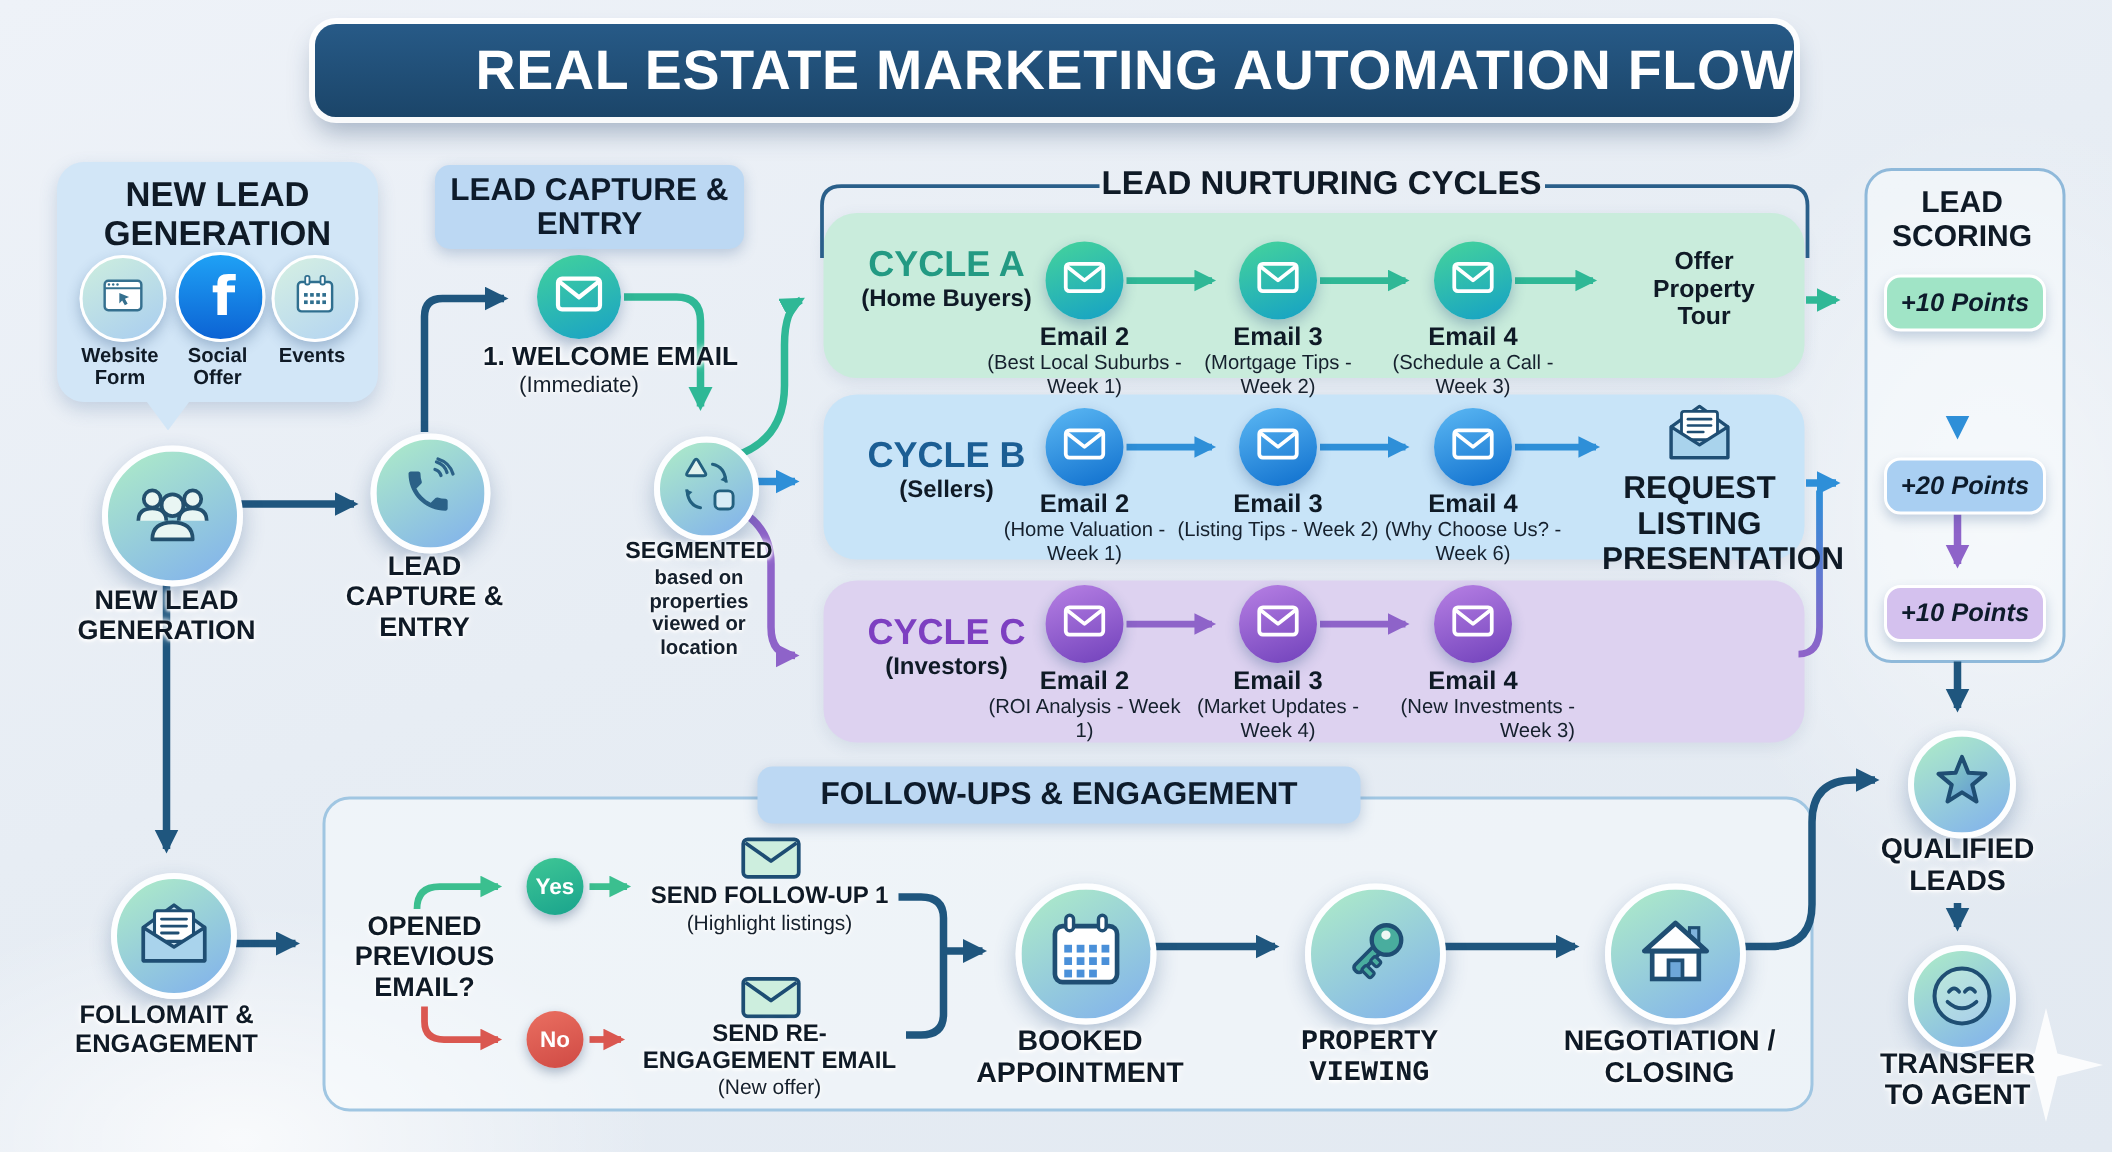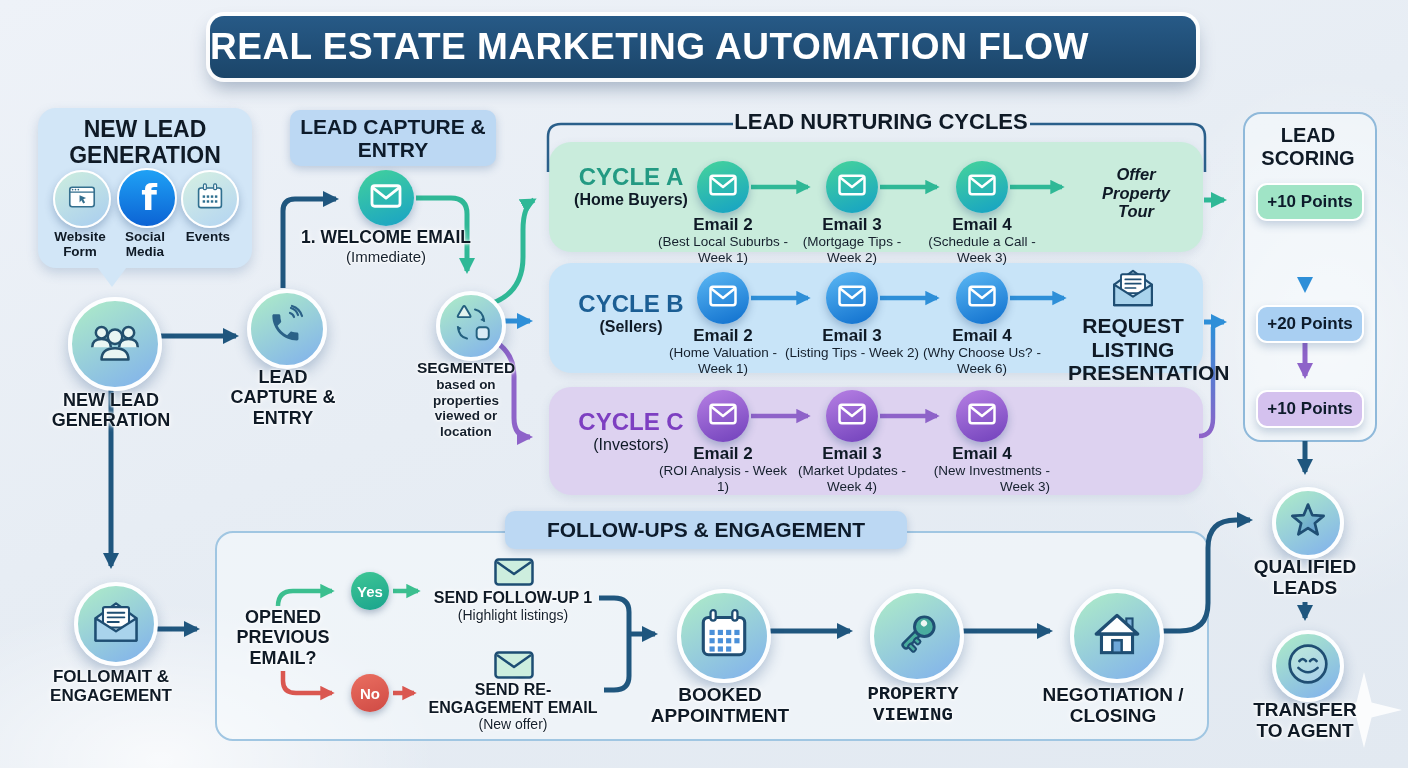--- a/index.html
+++ b/index.html
@@ -14,21 +14,21 @@
         display:flex;align-items:center;justify-content:center;}
   .badge{border-radius:50%;display:flex;align-items:center;justify-content:center;
          box-shadow:0 4px 9px rgba(30,70,120,.30);}
   .bA{background:linear-gradient(160deg,#41cf9f 10%,#17a3c4 95%);}
   .bB{background:linear-gradient(160deg,#54b1f0 10%,#1272cf 95%);}
   .bC{background:linear-gradient(160deg,#b07ae0 10%,#7444bd 95%);}
   .pill{background:#bcd8f3;border-radius:10px;display:flex;align-items:center;justify-content:center;
         font-weight:800;color:#0d1b2b;box-shadow:0 3px 9px rgba(60,100,150,.28);text-align:center;line-height:1.1;}
   .cyc{border-radius:22px;box-shadow:0 3px 10px rgba(70,100,140,.12);}
   .ptpill{border:2.5px solid #fff;border-radius:11px;display:flex;align-items:center;justify-content:center;
-          font-weight:800;font-size:17px;color:#0d1b2b;box-shadow:0 4px 8px rgba(50,90,140,.25);}
+          font-weight:800;font-size:17px;color:#0d1b2b;box-shadow:0 4px 8px rgba(50,90,140,.25);font-style:italic;}
   .box-outline{border:2px solid #a0c6e2;border-radius:18px;background:rgba(248,251,254,.5);}
   .yesno{border-radius:50%;display:flex;align-items:center;justify-content:center;
          color:#fff;font-weight:800;font-size:15px;box-shadow:0 3px 7px rgba(40,70,110,.35);}
   .decor{pointer-events:none;}
 </style>
 </head>
 <body>
 
 <div id="stage">
 
@@ -122,21 +122,21 @@
 
     <path d="M278 606 Q278 591 293 591 H332" fill="none" stroke="#3bbf8f" stroke-width="4.5" marker-end="url(#m-green)"></path>
     <path d="M393 591 H418" fill="none" stroke="#3bbf8f" stroke-width="4.5" marker-end="url(#m-green)"></path>
     <path d="M283 671 V681 Q283 693 296 693 H332" fill="none" stroke="#da5750" stroke-width="4.5" marker-end="url(#m-red)"></path>
     <path d="M393 693 H414" fill="none" stroke="#da5750" stroke-width="4.5" marker-end="url(#m-red)"></path>
   </svg>
 
   <div class="abs" style="left:210px;top:16px;width:986px;height:62px;border-radius:14px;
               background:linear-gradient(180deg,#275a87,#1b4569);
               box-shadow:0 0 0 4px rgba(255,255,255,.92),0 10px 18px rgba(30,60,100,.35);
-              display:flex;align-items:center;justify-content:flex-start;">
+              display:flex;align-items:center;justify-content:flex-end;">
     <div style="color:#fff;font-weight:800;font-size:37px;letter-spacing:.5px;white-space:nowrap;">REAL ESTATE MARKETING AUTOMATION FLOW</div>
   </div>
 
   <div class="abs lbl" style="left:48px;top:116px;width:194px;font-size:23px;">NEW LEAD GENERATION</div>
 
   <div class="abs badge" style="left:53px;top:170px;width:54px;height:54px;background:linear-gradient(150deg,#cdeede,#a9cdf0);border:2px solid #fff;">
     <span>
       <svg width="44" height="44" viewBox="0 0 54 54">
           <rect x="12" y="15" width="30" height="24" rx="3" fill="#fff" stroke="#35708f" stroke-width="2"></rect>
           <path d="M12 21 H42" stroke="#35708f" stroke-width="1.6"></path>
@@ -167,36 +167,36 @@
             <rect x="33" y="25" width="3" height="3"></rect>
             <rect x="18" y="31" width="3" height="3"></rect>
             <rect x="23" y="31" width="3" height="3"></rect>
             <rect x="28" y="31" width="3" height="3"></rect>
             <rect x="33" y="31" width="3" height="3"></rect>
           </g>
         </svg>
     </span>
   </div>
   <div class="abs lbl" style="left:45px;top:229px;width:70px;font-size:13.5px;font-weight:700;">Website Form</div>
-  <div class="abs lbl" style="left:110px;top:229px;width:70px;font-size:13.5px;font-weight:700;">Social Media</div>
+  <div class="abs lbl" style="left:110px;top:229px;width:70px;font-size:13.5px;font-weight:700;">Social Offer</div>
   <div class="abs lbl" style="left:173px;top:229px;width:70px;font-size:13.5px;font-weight:700;">Events</div>
 
   <div class="abs pill" style="left:290px;top:110px;width:194px;height:56px;font-size:21px;padding:0 6px;">
     <span>LEAD CAPTURE &amp; ENTRY</span>
   </div>
 
   <div class="abs badge" style="left:358px;top:170px;width:56px;height:56px;background:linear-gradient(160deg,#3ecda0 10%,#1ba4c4 95%);">
     <span>
       <svg width="56" height="56" viewBox="0 0 52 52">
           <rect x="13" y="16.5" width="26" height="19" rx="2.5" fill="none" stroke="#fff" stroke-width="2.6"></rect>
           <path d="M14 18.5 L26 28 L38 18.5" fill="none" stroke="#fff" stroke-width="2.6" stroke-linecap="round" stroke-linejoin="round"></path>
         </svg>
     </span>
   </div>
-  <div class="abs lbl halo" style="left:286px;top:228px;width:200px;font-size:17.5px;">1. WELCOME EMAIL</div>
+  <div class="abs lbl halo" style="left:286px;top:228px;width:200px;font-size:17.5px;padding-left:21px;">1. WELCOME EMAIL</div>
   <div class="abs sub halo" style="left:286px;top:248px;width:200px;font-size:15px;">(Immediate)</div>
 
   <div class="abs node" style="left:68px;top:297px;width:86px;height:86px;">
     <span>
       <svg width="58" height="58" viewBox="0 0 56 56">
         <g fill="#e9f6f3" stroke="#23506e" stroke-width="2.4" stroke-linejoin="round">
           <circle cx="15" cy="19" r="5.5"></circle>
             <path d="M6 33 q0-8 9-8 q9 0 9 8"></path>
           <circle cx="41" cy="19" r="5.5"></circle>
             <path d="M32 33 q0-8 9-8 q9 0 9 8"></path>
@@ -264,21 +264,21 @@
     <div class="sub" style="font-size:13.5px;">(Best Local Suburbs - Week 1)</div>
   </div>
   <div class="abs" style="left:784px;top:215px;width:136px;">
     <div class="lbl" style="font-size:17px;">Email 3</div>
     <div class="sub" style="font-size:13.5px;">(Mortgage Tips - Week 2)</div>
   </div>
   <div class="abs" style="left:914px;top:215px;width:136px;">
     <div class="lbl" style="font-size:17px;">Email 4</div>
     <div class="sub" style="font-size:13.5px;">(Schedule a Call - Week 3)</div>
   </div>
-  <div class="abs lbl" style="left:1086px;top:165px;width:100px;font-size:16.5px;font-style:italic;">Offer Property Tour</div>
+  <div class="abs lbl" style="left:1086px;top:165px;width:100px;font-size:16.5px;">Offer Property Tour</div>
 
   <div class="abs lbl" style="left:556px;top:290px;width:150px;font-size:24px;color:#1b5e94;">CYCLE B</div>
   <div class="abs lbl" style="left:556px;top:318px;width:150px;font-size:16px;font-weight:700;">(Sellers)</div>
   <div class="abs badge bB" style="left:697px;top:272px;width:52px;height:52px;">
     <span><svg width="50" height="50" viewBox="0 0 52 52">
           <rect x="13" y="16.5" width="26" height="19" rx="2.5" fill="none" stroke="#fff" stroke-width="2.6"></rect>
           <path d="M14 18.5 L26 28 L38 18.5" fill="none" stroke="#fff" stroke-width="2.6" stroke-linecap="round" stroke-linejoin="round"></path>
         </svg></span>
   </div>
   <div class="abs badge bB" style="left:826px;top:272px;width:52px;height:52px;">
@@ -315,21 +315,21 @@
             <path d="M19 23 H37"></path>
             <path d="M19 28 H31"></path>
           </g>
         <path d="M6 24 L28 38 L50 24 V48 H6 Z" fill="#a9d3ec" stroke="#1f4e73" stroke-width="2.5" stroke-linejoin="round"></path>
       </svg>
     </span>
   </div>
   <div class="abs lbl" style="left:1068px;top:314px;width:130px;font-size:21px;">REQUEST LISTING PRESENTATION</div>
 
   <div class="abs lbl" style="left:556px;top:408px;width:150px;font-size:24px;color:#7d3fc1;">CYCLE C</div>
-  <div class="abs lbl" style="left:556px;top:436px;width:150px;font-size:16px;font-weight:400;">(Investors)</div>
+  <div class="abs lbl" style="left:556px;top:436px;width:150px;font-size:16px;font-weight:700;">(Investors)</div>
   <div class="abs badge bC" style="left:697px;top:390px;width:52px;height:52px;">
     <span><svg width="50" height="50" viewBox="0 0 52 52">
           <rect x="13" y="16.5" width="26" height="19" rx="2.5" fill="none" stroke="#fff" stroke-width="2.6"></rect>
           <path d="M14 18.5 L26 28 L38 18.5" fill="none" stroke="#fff" stroke-width="2.6" stroke-linecap="round" stroke-linejoin="round"></path>
         </svg></span>
   </div>
   <div class="abs badge bC" style="left:826px;top:390px;width:52px;height:52px;">
     <span><svg width="50" height="50" viewBox="0 0 52 52">
           <rect x="13" y="16.5" width="26" height="19" rx="2.5" fill="none" stroke="#fff" stroke-width="2.6"></rect>
           <path d="M14 18.5 L26 28 L38 18.5" fill="none" stroke="#fff" stroke-width="2.6" stroke-linecap="round" stroke-linejoin="round"></path>

